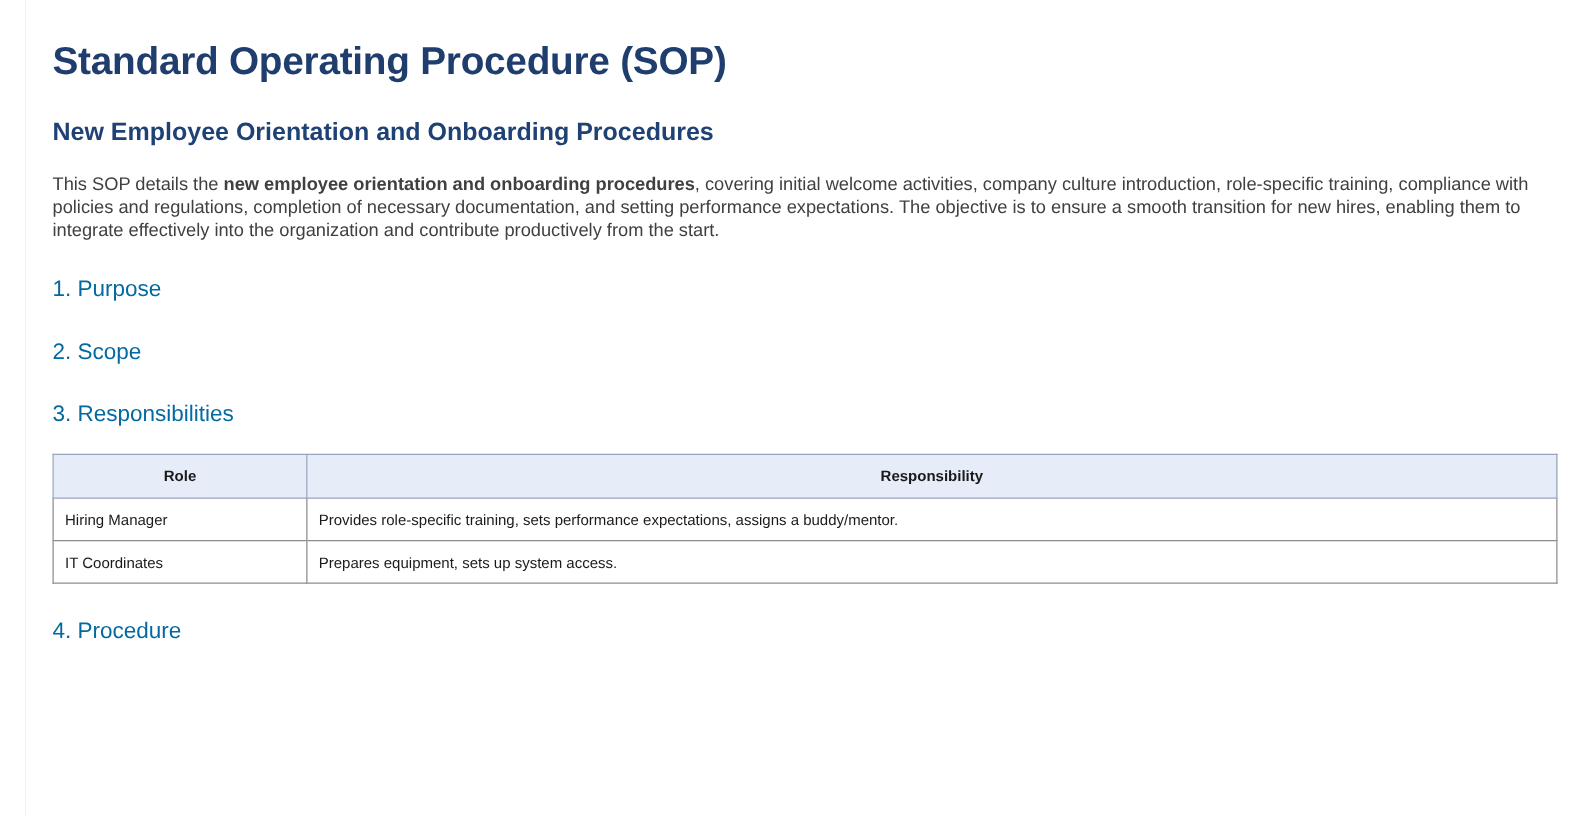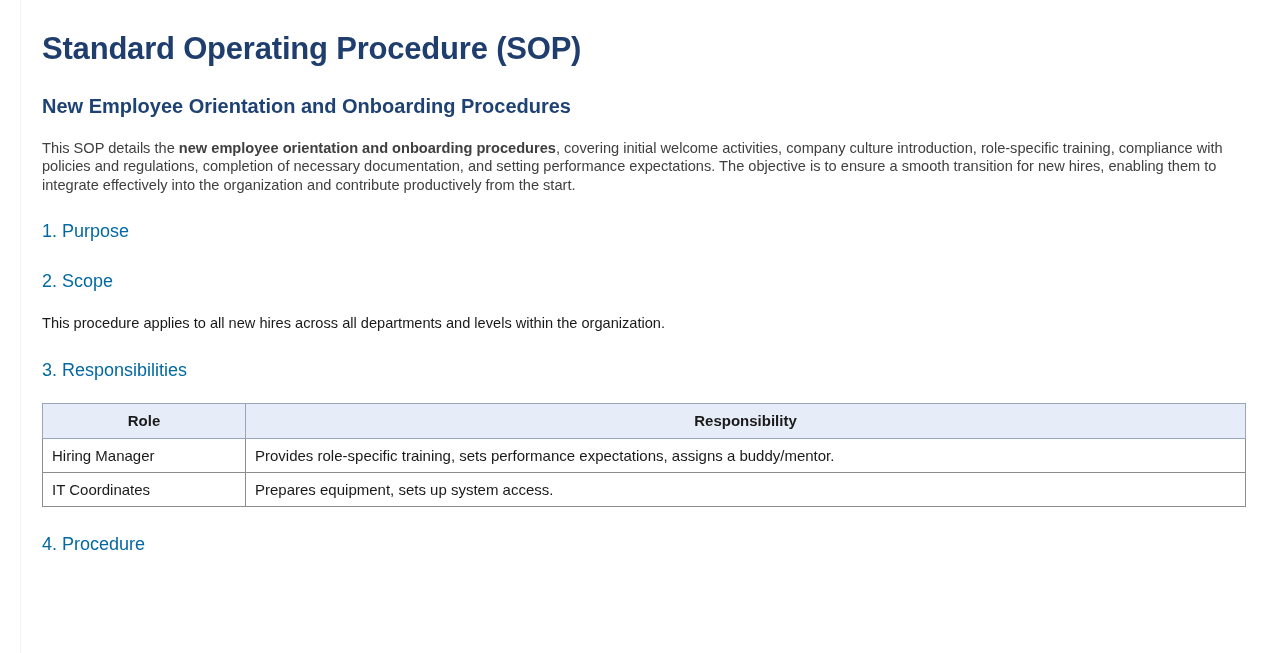--- a/index.html
+++ b/index.html
@@ -89,21 +89,21 @@
   table.resp-table {
     border-collapse: collapse;
     width: 1204px;
     margin-top: 21px;
     table-layout: fixed;
     background: #ffffff;
   }
   table.resp-table col.col-role { width: 203px; }
   table.resp-table th, table.resp-table td {
     border: 1px solid #9aa5bd;
-    font-size: 15px;
+    font-size: 12px;
     color: #1a1a1a;
     height: 34px;
     box-sizing: border-box;
   }
   table.resp-table thead th {
     background: #e7edf8;
     font-weight: bold;
     text-align: center;
     height: 35px;
   }
@@ -128,21 +128,20 @@
 
     <h1 class="doc-title">Standard Operating Procedure (SOP)</h1>
 
     <h2 class="doc-subtitle">New Employee Orientation and Onboarding Procedures</h2>
 
     <p class="intro"><span>This SOP details the </span><b>new employee orientation and onboarding procedures</b><span>, covering initial welcome activities, company culture introduction, role-specific training, compliance with policies and regulations, completion of necessary documentation, and setting performance expectations. The objective is to ensure a smooth transition for new hires, enabling them to integrate effectively into the organization and contribute productively from the start.</span></p>
 
     <h3 class="section-heading sec1">1. Purpose</h3>
 
     <h3 class="section-heading sec2">2. Scope</h3>
-    <p class="body-text">This procedure applies to all new hires across all departments and levels within the organization.</p>
 
     <h3 class="section-heading sec3">3. Responsibilities</h3>
 
     <table class="resp-table">
       <colgroup>
         <col class="col-role">
         <col class="col-resp">
       </colgroup>
       <thead>
         <tr>

